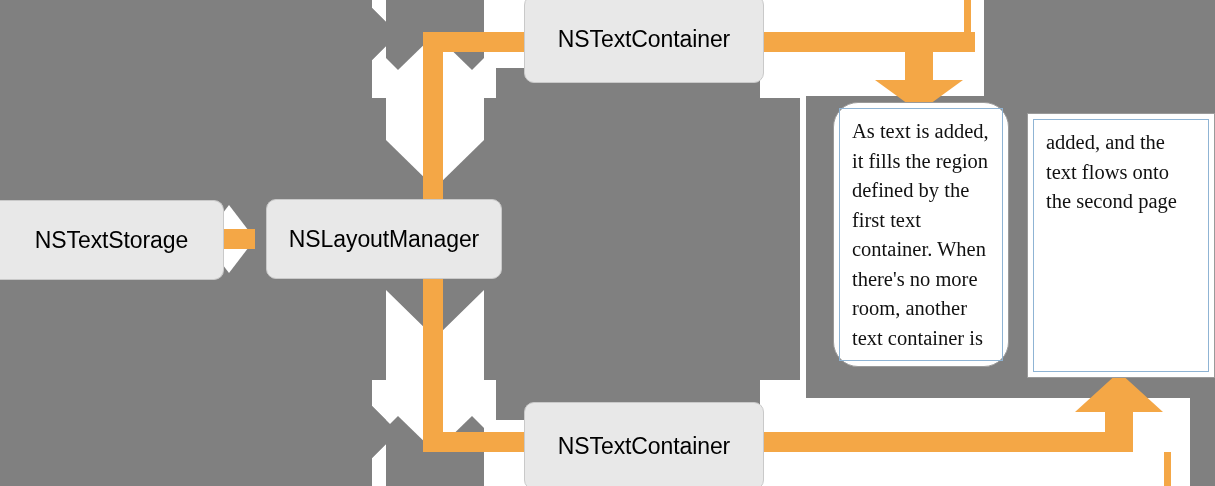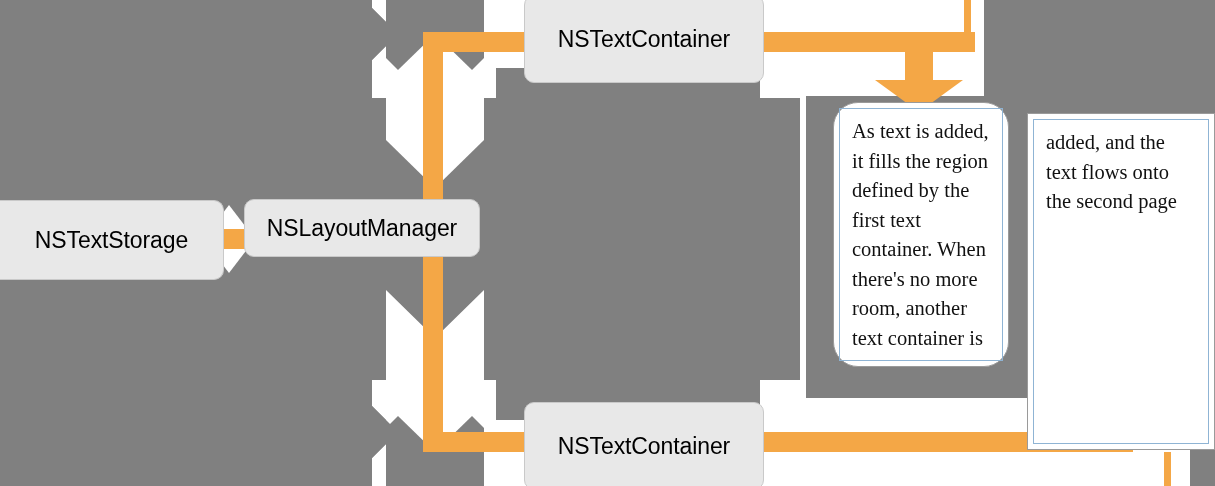--- a/index.html
+++ b/index.html
@@ -33,21 +33,21 @@
     justify-content: center;
     color: #000;
     font-size: 23px;
     font-family: "Liberation Sans", sans-serif;
     letter-spacing: -0.1px;
     white-space: nowrap;
     box-sizing: border-box;
   }
   #node-storage  { left: 0px;   top: 200px; width: 224px; height: 80px; border-left: none;
                    border-top-left-radius: 0; border-bottom-left-radius: 0; }
-  #node-layout   { left: 244px; top: 199px; width: 236px; height: 58px; }
+  #node-layout   { left: 266px; top: 199px; width: 236px; height: 80px; }
   #node-tc-top   { left: 524px; top: -5px;  width: 240px; height: 88px; }
   #node-tc-bot   { left: 524px; top: 402px; width: 240px; height: 88px; }
 
   
   .page {
     position: absolute;
     background: #FFFFFF;
     border: 1px solid #9A9A9A;
     box-sizing: border-box;
     padding: 5px;
@@ -62,21 +62,21 @@
   }
   .page-text {
     font-family: "Liberation Serif", serif;
     font-size: 20.5px;
     line-height: 29.5px;
     color: #111;
     margin: 0;
     white-space: pre-line;
   }
   #page-1 { left: 833px; top: 102px; width: 176px; height: 265px; border-radius: 25px; }
-  #page-2 { left: 1027px; top: 113px; width: 188px; height: 337px; }
+  #page-2 { left: 1027px; top: 113px; width: 188px; height: 265px; }
 </style>
 </head>
 <body>
 
 <div id="stage">
 
   <svg class="layer" viewBox="0 0 1215 486" preserveAspectRatio="none" aria-hidden="true">
 
     <path fill="#FFFFFF" d="M 386 -10 L 484 -10 L 484 140 L 435 188 L 386 140 Z"></path>
     <path fill="#FFFFFF" d="M 386 290 L 435 338 L 484 290 L 484 496 L 386 496 Z"></path>

